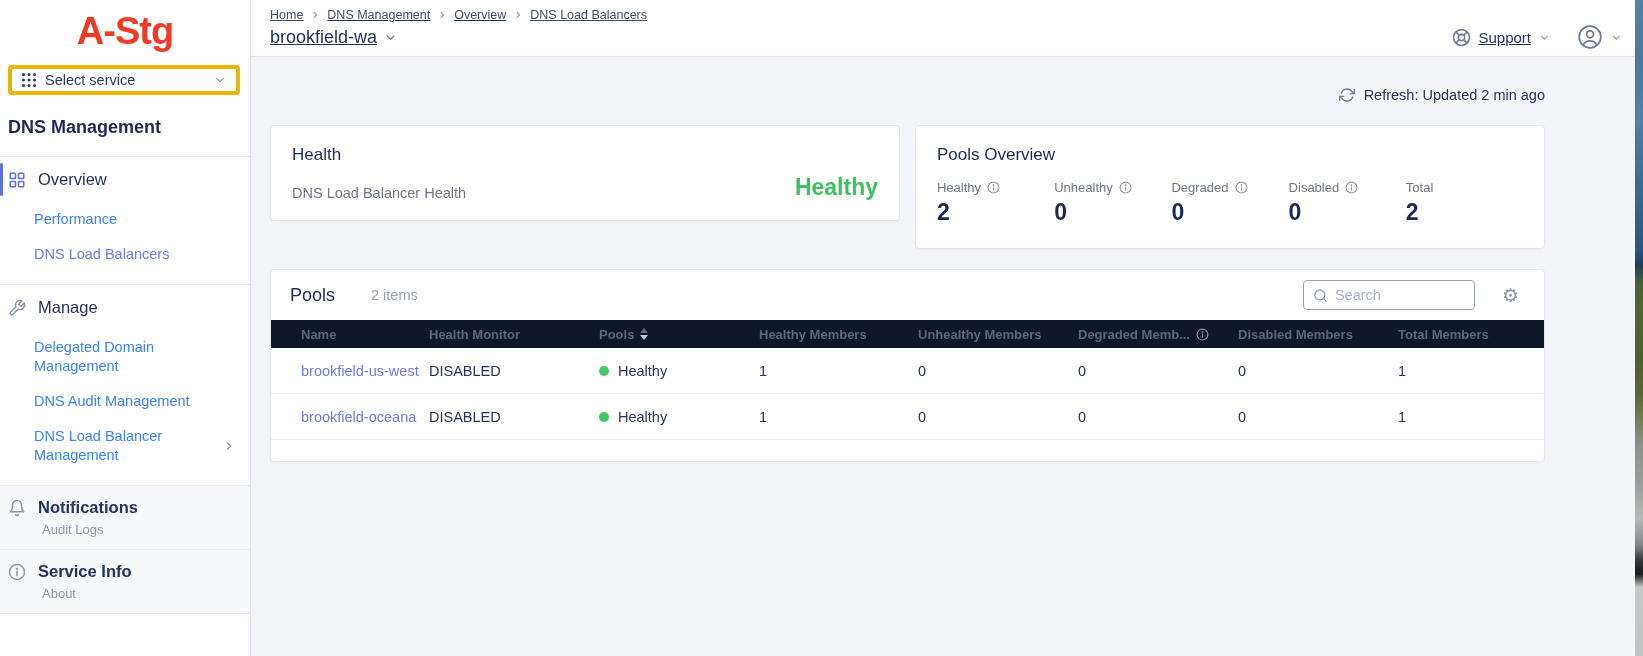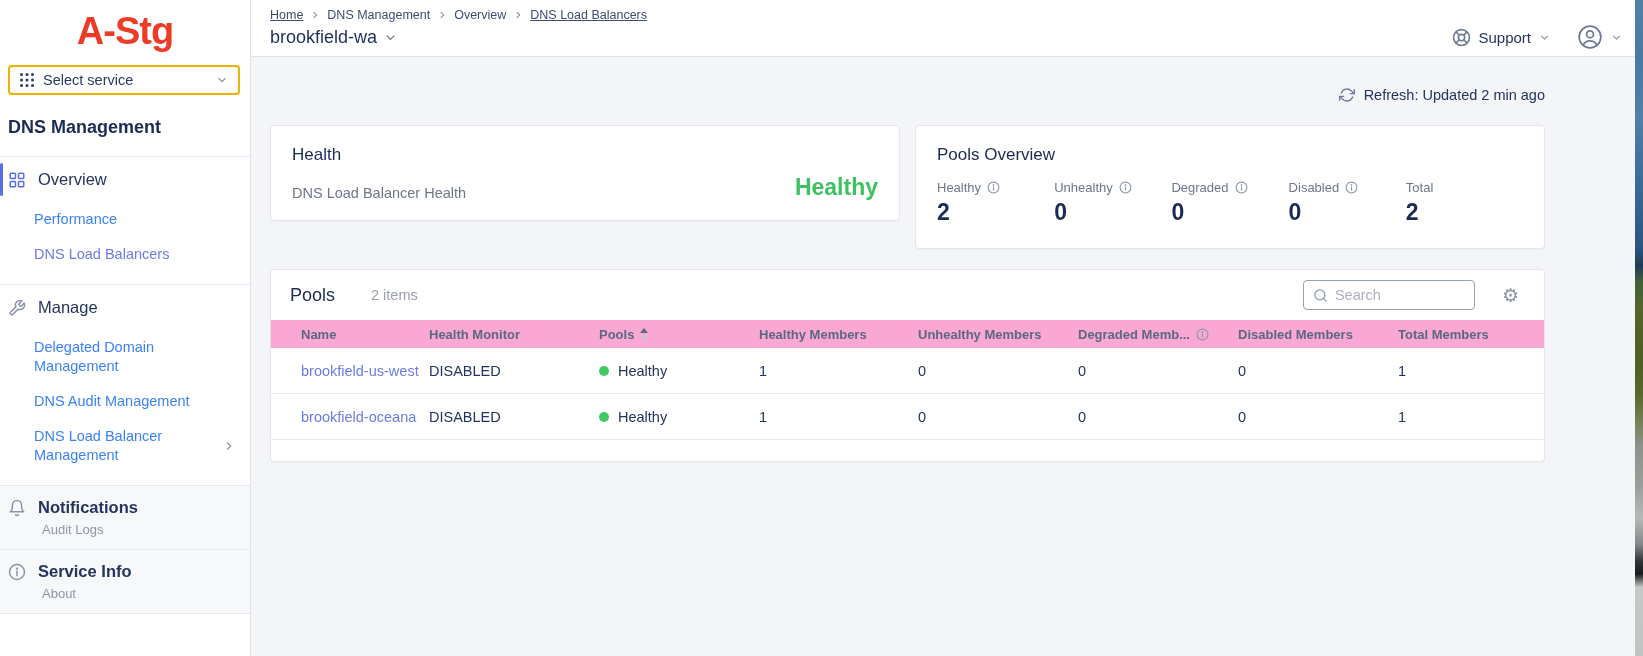--- a/index.html
+++ b/index.html
@@ -7,40 +7,40 @@
   body {
     font-family:"Liberation Sans","DejaVu Sans",sans-serif;
     background:#f4f5f8; color:#233056; position:relative;
   }
   .app { display:flex; width:1635px; height:656px; }
 
   
   .sidebar { width:251px; min-width:251px; background:#fff; border-right:1px solid #e0e2e8; height:656px; position:relative; }
   .logo { text-align:center; padding-top:10px; font-size:38px; font-weight:800; color:#ee3b26; letter-spacing:-1px; }
   .service-select {
-    margin:12px 10px 0 8px; height:30px; border:2px solid #eab308; border-radius:4px;
+    margin:12px 10px 0 8px; height:30px; border:4px solid #eab308; border-radius:4px;
     display:flex; align-items:center; gap:8px; padding:0 9px; cursor:pointer; background:#fff;
   }
   .service-select .lbl { font-size:14.5px; color:#2a3a66; flex:1; }
   .sidebar-title { font-size:18px; font-weight:700; color:#1c2b55; padding:22px 8px 18px 8px; }
   .divider { border-top:1px solid #e7e9ee; }
   .nav-head { position:relative; display:flex; align-items:center; gap:12px; padding:13px 8px; font-size:16.5px; color:#25345e; cursor:pointer; }
   .nav-head .active-bar { position:absolute; left:0; top:6px; bottom:6px; width:3px; background:#5c6fe8; border-radius:2px; }
   .nav-sub { display:block; padding:8px 8px 8px 34px; font-size:14.5px; color:#3b82f6; line-height:19px; cursor:pointer; text-decoration:none; position:relative; }
   .nav-sub.current { color:#6b7ce4; }
   .nav-sub .chev-right { position:absolute; right:14px; top:50%; margin-top:-7px; }
   .nav-block { padding-bottom:12px; }
   .grey-section { background:#f7f8fa; border-top:1px solid #e7e9ee; padding:12px 8px 12px 8px; }
   .grey-head { display:flex; align-items:center; gap:12px; font-size:16.5px; font-weight:600; color:#25345e; cursor:pointer; }
   .grey-sub { padding:5px 0 0 34px; font-size:13px; color:#9097a8; cursor:pointer; }
   .sidebar-bottom-line { border-top:1px solid #e7e9ee; }
 
   
   .main { flex:1; display:flex; flex-direction:column; height:656px; }
-  .topbar { height:57px; background:#fff; border-bottom:1px solid #dfe1e7; display:flex; justify-content:space-between; padding:8px 20px 0 19px; }
+  .topbar { height:57px; background:#fff; border-bottom:1px solid #dfe1e7; display:flex; justify-content:space-between; padding:8px 20px 0 19px;text-decoration:underline; }
   .breadcrumb { display:flex; align-items:center; gap:7px; font-size:12.5px; color:#3d4c70; }
   .crumb { cursor:pointer; }
   .crumb.link { text-decoration:underline; }
   .page-title-row { display:flex; align-items:center; gap:6px; margin-top:5px; cursor:pointer; }
   .page-title-row .ttl { font-size:18px; color:#1f2f5c; }
   .tb-right { display:flex; align-items:center; gap:26px; padding-top:10px; }
   .support-btn, .account-btn { display:flex; align-items:center; gap:7px; cursor:pointer; }
   .support-btn .lbl { font-size:15px; color:#25345e; }
 
   .content { flex:1; padding:0 98px 12px 19px; }
@@ -65,21 +65,21 @@
   .pools-header { display:flex; align-items:center; padding:10px 25px 10px 19px; height:50px; }
   .pools-title { font-size:18px; font-weight:500; color:#1c2b55; }
   .pools-count { margin-left:36px; font-size:14.5px; color:#9aa0ae; }
   .pools-spacer { flex:1; }
   .search-box { display:flex; align-items:center; gap:7px; width:172px; height:30px; border:1px solid #98a0b4; border-radius:4px; padding:0 9px; background:#fff; }
   .search-box input { border:none; outline:none; width:120px; font-size:14.5px; font-family:inherit; color:#233056; background:transparent; }
   .search-box input::placeholder { color:#aab0be; }
   .gear { margin-left:27px; font-size:19px; color:#8b94a8; cursor:pointer; line-height:1; }
 
   .tbl { width:100%; }
-  .tbl-head { display:grid; grid-template-columns:128px 170px 160px 159px 160px 160px 160px 1fr; padding-left:30px; height:28px; align-items:center; background:#f9a8d4; }
+  .tbl-head { display:grid; grid-template-columns:128px 170px 160px 159px 160px 160px 160px 1fr; padding-left:30px; height:28px; align-items:center; background:#0f172a; }
   .th { font-size:13px; font-weight:700; color:#5d6780; display:flex; align-items:center; gap:6px; cursor:pointer; }
   .sort-stack { display:inline-flex; flex-direction:column; gap:2px; }
   .tri-up { width:0; height:0; border-left:4px solid transparent; border-right:4px solid transparent; border-bottom:5px solid #5d6780; }
   .tri-down { width:0; height:0; border-left:4px solid transparent; border-right:4px solid transparent; border-top:5px solid #c3c8d4; }
   .tbl-row { display:grid; grid-template-columns:128px 170px 160px 159px 160px 160px 160px 1fr; padding-left:30px; height:46px; align-items:center; border-bottom:1px solid #e8eaee; }
   .td { font-size:14.5px; color:#25345e; }
   .td.link { color:#6b7ce4; cursor:pointer; }
   .status-cell { display:flex; align-items:center; gap:9px; }
   .dot { width:10px; height:10px; border-radius:50%; background:#41c964; }
 

